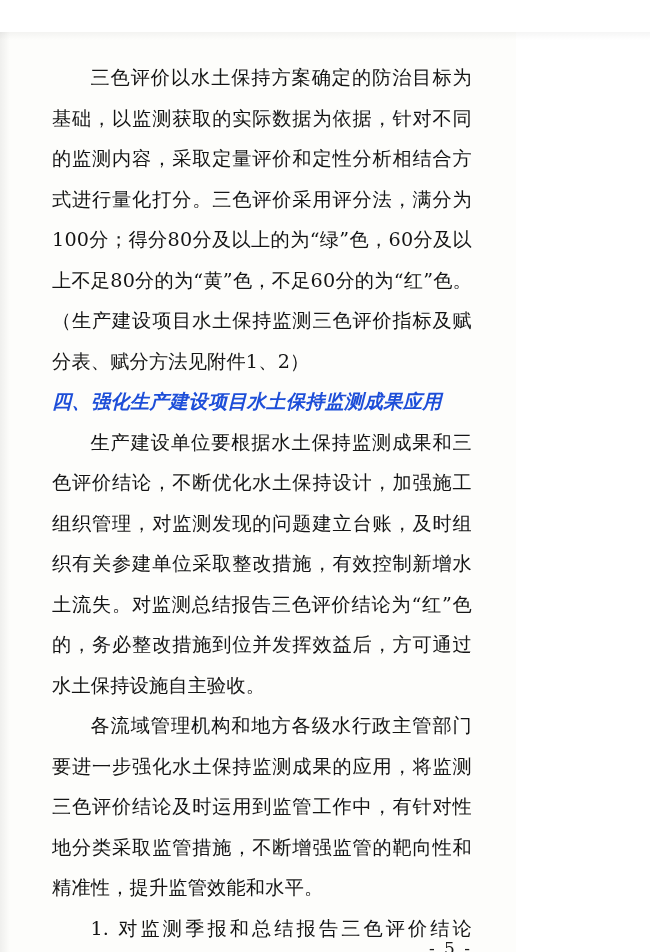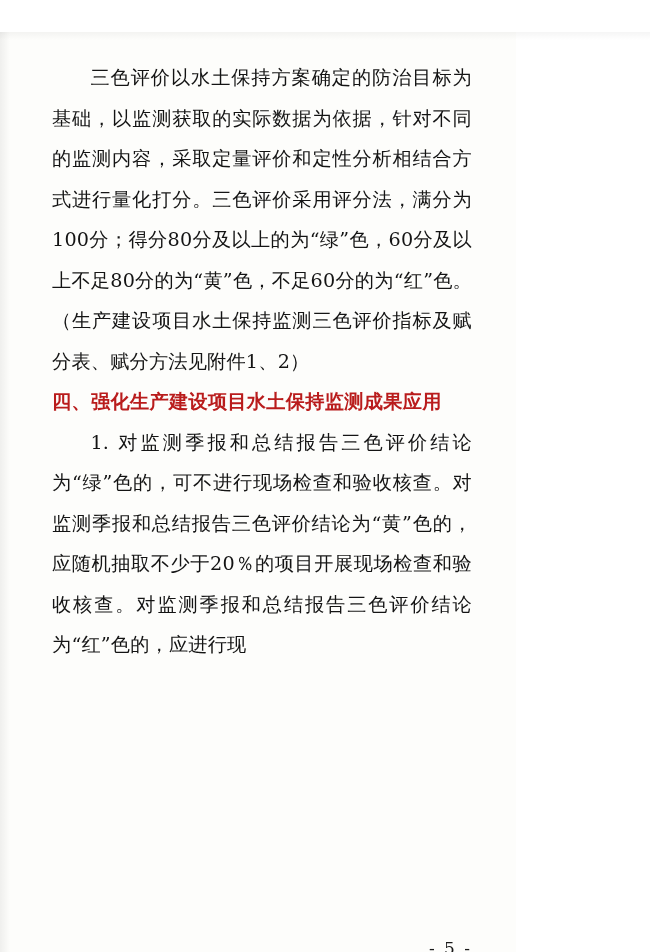--- a/index.html
+++ b/index.html
@@ -35,21 +35,22 @@
     margin: 0;
     text-indent: 2em;
     font-weight: 500;
     -webkit-font-smoothing: antialiased;
   }
   p.heading {
     margin: 0;
     text-indent: 0;
     font-weight: 700;
     letter-spacing: 0.3px;
-    color: #b91c1c;
+    color: #1d4ed8;
+    font-style: italic;
   }
   .page-number {
     position: absolute;
     left: 0;
     right: 44px;
     bottom: 26px;
     text-align: right;
     font-size: 17px;
     letter-spacing: 2px;
     color: #1a1a1a;
@@ -77,17 +78,19 @@
 </head>
 <body>
 
 <div class="page">
   <div class="edge-shadow-left"></div>
   <div class="edge-shadow-top"></div>
 
   <div class="doc-body">
     <p class="para">三色评价以水土保持方案确定的防治目标为基础，以监测获取的实际数据为依据，针对不同的监测内容，采取定量评价和定性分析相结合方式进行量化打分。三色评价采用评分法，满分为100分；得分80分及以上的为“绿”色，60分及以上不足80分的为“黄”色，不足60分的为“红”色。（生产建设项目水土保持监测三色评价指标及赋分表、赋分方法见附件1、2）</p>
     <p class="heading">四、强化生产建设项目水土保持监测成果应用</p>
+    <p class="para">生产建设单位要根据水土保持监测成果和三色评价结论，不断优化水土保持设计，加强施工组织管理，对监测发现的问题建立台账，及时组织有关参建单位采取整改措施，有效控制新增水土流失。对监测总结报告三色评价结论为“红”色的，务必整改措施到位并发挥效益后，方可通过水土保持设施自主验收。</p>
+    <p class="para">各流域管理机构和地方各级水行政主管部门要进一步强化水土保持监测成果的应用，将监测三色评价结论及时运用到监管工作中，有针对性地分类采取监管措施，不断增强监管的靶向性和精准性，提升监管效能和水平。</p>
     <p class="para">1. 对监测季报和总结报告三色评价结论为“绿”色的，可不进行现场检查和验收核查。对监测季报和总结报告三色评价结论为“黄”色的，应随机抽取不少于20％的项目开展现场检查和验收核查。对监测季报和总结报告三色评价结论为“红”色的，应进行现</p>
   </div>
 
   <div class="page-number">- 5 -</div>
 </div>
 
 </body></html>

